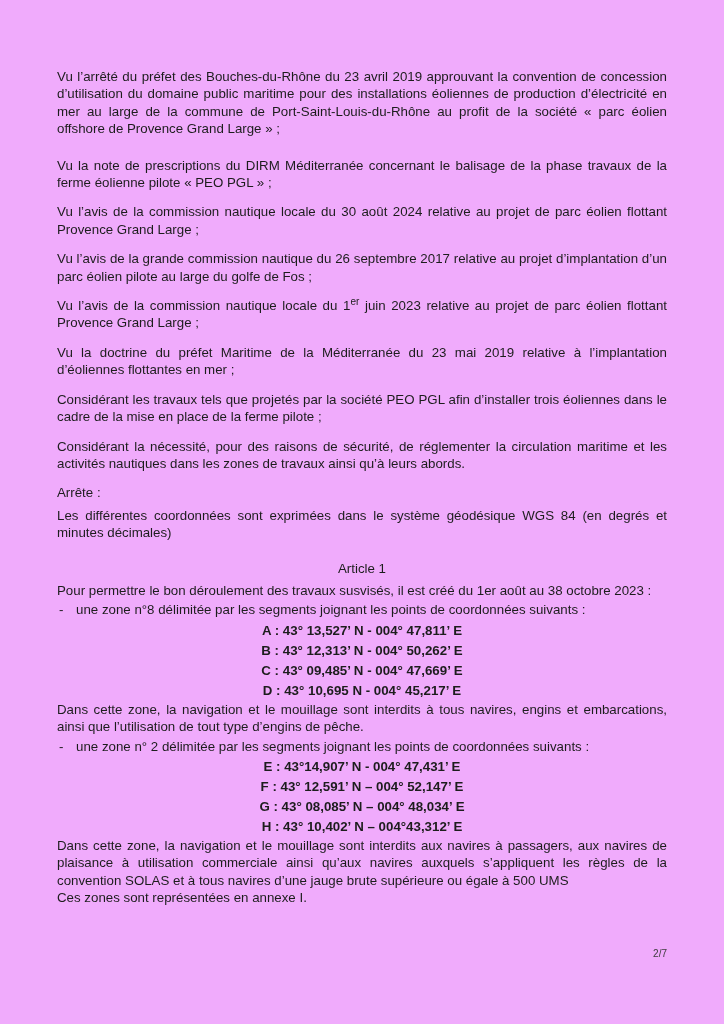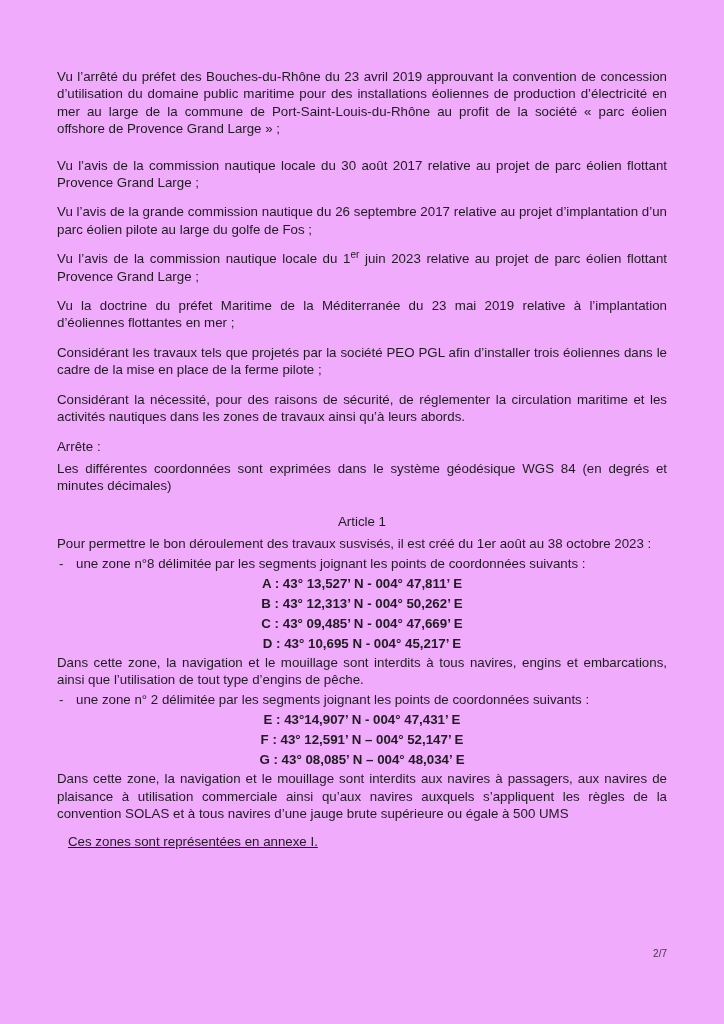--- a/index.html
+++ b/index.html
@@ -23,39 +23,40 @@
   .arrete { margin:0 0 5px 0; text-align:left; }
   .note { margin:0 0 18px 0; text-align:justify; }
   .article-title { text-align:center; margin:0 0 5px 0; }
   .intro { margin:0 0 2px 0; text-align:left; }
   .list-item { position:relative; margin:0 0 2px 0; padding-left:19px; text-align:left; }
   .list-item .dash { position:absolute; left:2px; top:0; }
   .coords-block { margin:0; }
   .coord-line { text-align:center; font-weight:bold; line-height:20px; }
   .restriction { margin:0 0 2px 0; text-align:justify; }
   .restriction-last { margin:0 0 0 0; text-align:justify; }
-  .annex-note { margin:11px; text-align:left;text-decoration:underline; }
+  .annex-note { margin:0; text-align:left; }
   .sup { font-size:10px; vertical-align:super; line-height:0; }
   .footer {
     position:absolute;
     right:57px; bottom:64px;
     font-size:10px; line-height:12px;
     color:#3c3c3c;
   }
 </style>
 </head>
 <body>
 
 <div class="page">
   <div class="content">
 
     <p class="para para-first">Vu l’arrêté du préfet des Bouches-du-Rhône du 23 avril 2019 approuvant la convention de concession d’utilisation du domaine public maritime pour des installations éoliennes de production d’électricité en mer au large de la commune de Port-Saint-Louis-du-Rhône au profit de la société « parc éolien offshore de Provence Grand Large » ;</p>
 
+    <p class="para">Vu la note de prescriptions du DIRM Méditerranée concernant le balisage de la phase travaux de la ferme éolienne pilote « PEO PGL » ;</p>
 
-    <p class="para">Vu l’avis de la commission nautique locale du 30 août 2017 relative au projet de parc éolien flottant Provence Grand Large ;</p>
+    <p class="para">Vu l’avis de la commission nautique locale du 30 août 2024 relative au projet de parc éolien flottant Provence Grand Large ;</p>
 
     <p class="para">Vu l’avis de la grande commission nautique du 26 septembre 2017 relative au projet d’implantation d’un parc éolien pilote au large du golfe de Fos ;</p>
 
     <p class="para"><span>Vu l’avis de la commission nautique locale du 1</span><sup class="sup">er</sup><span> juin 2023 relative au projet de parc éolien flottant Provence Grand Large ;</span></p>
 
     <p class="para">Vu la doctrine du préfet Maritime de la Méditerranée du 23 mai 2019 relative à l’implantation d’éoliennes flottantes en mer ;</p>
 
     <p class="para">Considérant les travaux tels que projetés par la société PEO PGL afin d’installer trois éoliennes dans le cadre de la mise en place de la ferme pilote ;</p>
 
     <p class="para">Considérant la nécessité, pour des raisons de sécurité, de réglementer la circulation maritime et les activités nautiques dans les zones de travaux ainsi qu’à leurs abords.</p>
@@ -78,20 +79,21 @@
     </div>
 
     <p class="restriction">Dans cette zone, la navigation et le mouillage sont interdits à tous navires, engins et embarcations, ainsi que l’utilisation de tout type d’engins de pêche.</p>
 
     <p class="list-item"><span class="dash">-</span><span>une zone n° 2 délimitée par les segments joignant les points de coordonnées suivants :</span></p>
 
     <div class="coords-block">
       <div class="coord-line">E : 43°14,907’ N - 004° 47,431’ E</div>
       <div class="coord-line">F : 43° 12,591’ N – 004° 52,147’ E</div>
       <div class="coord-line">G : 43° 08,085’ N – 004° 48,034’ E</div>
+      <div class="coord-line">H : 43° 10,402’ N – 004°43,312’ E</div>
     </div>
 
     <p class="restriction-last">Dans cette zone, la navigation et le mouillage sont interdits aux navires à passagers, aux navires de plaisance à utilisation commerciale ainsi qu’aux navires auxquels s’appliquent les règles de la convention SOLAS et à tous navires d’une jauge brute supérieure ou égale à 500 UMS</p>
 
     <p class="annex-note">Ces zones sont représentées en annexe I.</p>
 
   </div>
 
   <div class="footer">2/7</div>
 </div>

